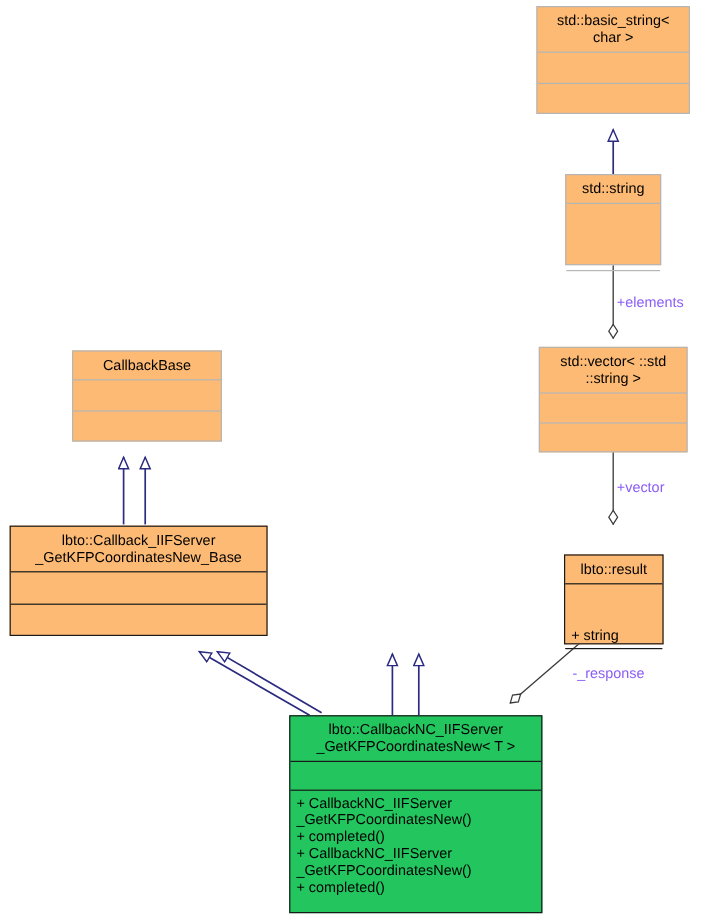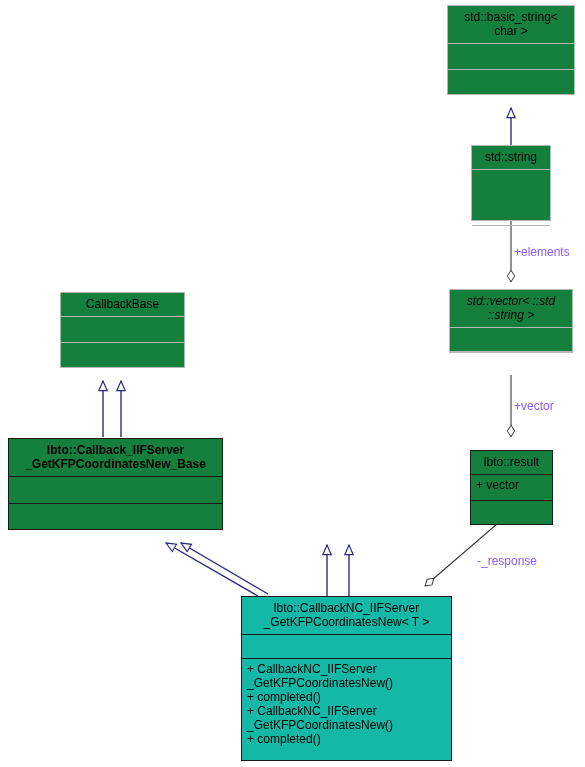--- a/index.html
+++ b/index.html
@@ -14,30 +14,30 @@
     background: #ffffff;
     font-family: "Liberation Sans", sans-serif;
     overflow: hidden;
   }
   
   .uml-node {
     position: absolute;
     box-sizing: border-box;
     display: flex;
     flex-direction: column;
-    background: #15803d;
+    background: #fdba74;
   }
   .uml-node.gray-border {
     border: 1px solid #b5b5b5;
   }
   .uml-node.black-border {
     border: 1px solid #1a1a1a;
   }
   .uml-node.highlight {
-    background: #14b8a6;
+    background: #22c55e;
     border: 1px solid #1a1a1a;
   }
   .uml-title {
     text-align: center;
     font-size: 12px;
     line-height: 14px;
     color: #000000;
     padding: 4px 4px 5px 4px;
     white-space: pre-line;
   }
@@ -149,40 +149,40 @@
     <div class="uml-attrs empty"></div>
     <div class="uml-ops empty"></div>
   </div>
 
   <div class="uml-node gray-border" style="left:471px; top:145px; width:80px; height:76px;gap:32px;">
     <div class="uml-title">std::string</div>
     <div class="uml-attrs empty"></div>
     <div class="uml-ops empty"></div>
   </div>
 
-  <div class="uml-node gray-border" style="left:449px; top:289px; width:124px; height:64px;font-style:italic;">
+  <div class="uml-node gray-border" style="left:449px; top:289px; width:124px; height:88px;">
     <div class="uml-title">std::vector&lt; ::std
 ::string &gt;</div>
     <div class="uml-attrs empty"></div>
     <div class="uml-ops empty"></div>
   </div>
 
-  <div class="uml-node black-border" style="left:470px; top:450px; width:83px; height:75px;">
+  <div class="uml-node black-border" style="left:470px; top:462px; width:83px; height:75px;gap:32px;">
     <div class="uml-title">lbto::result</div>
-    <div class="uml-attrs">+ vector</div>
+    <div class="uml-attrs">+ string</div>
     <div class="uml-ops empty"></div>
   </div>
 
   <div class="uml-node gray-border" style="left:60px; top:292px; width:125px; height:76px;">
     <div class="uml-title">CallbackBase</div>
     <div class="uml-attrs empty"></div>
     <div class="uml-ops empty"></div>
   </div>
 
-  <div class="uml-node black-border" style="left:8px; top:438px; width:215px; height:92px;font-weight:bold;">
+  <div class="uml-node black-border" style="left:8px; top:438px; width:215px; height:92px;">
     <div class="uml-title">lbto::Callback_IIFServer
 _GetKFPCoordinatesNew_Base</div>
     <div class="uml-attrs empty"></div>
     <div class="uml-ops empty"></div>
   </div>
 
 
   <div class="uml-node highlight" style="left:241px; top:596px; width:211px; height:165px;">
     <div class="uml-title">lbto::CallbackNC_IIFServer
 _GetKFPCoordinatesNew&lt; T &gt;</div>

